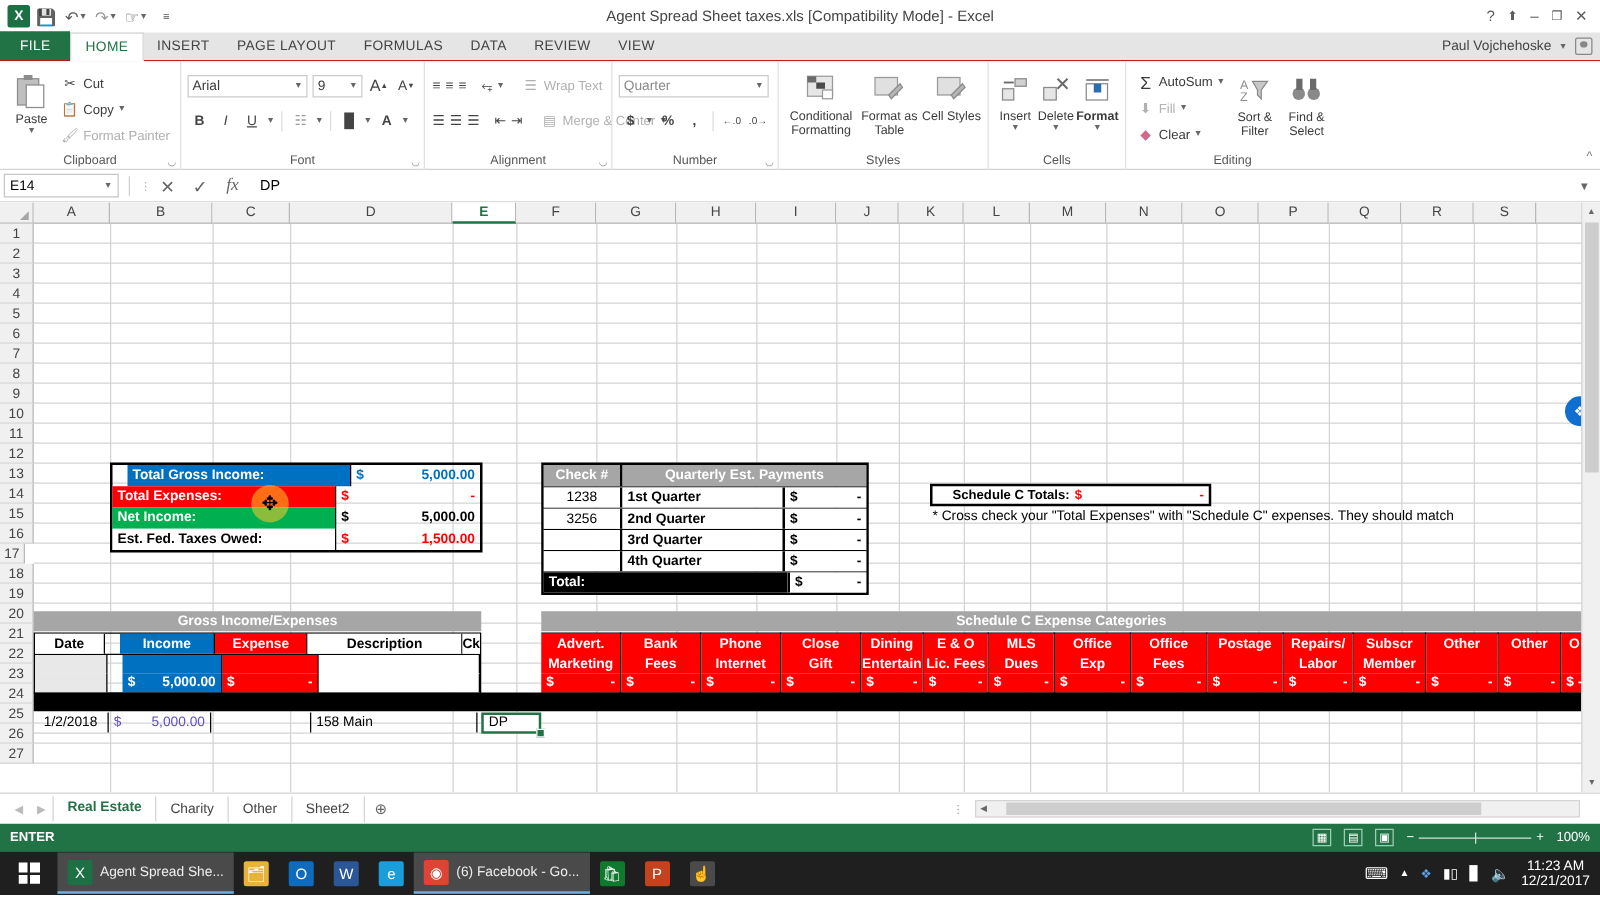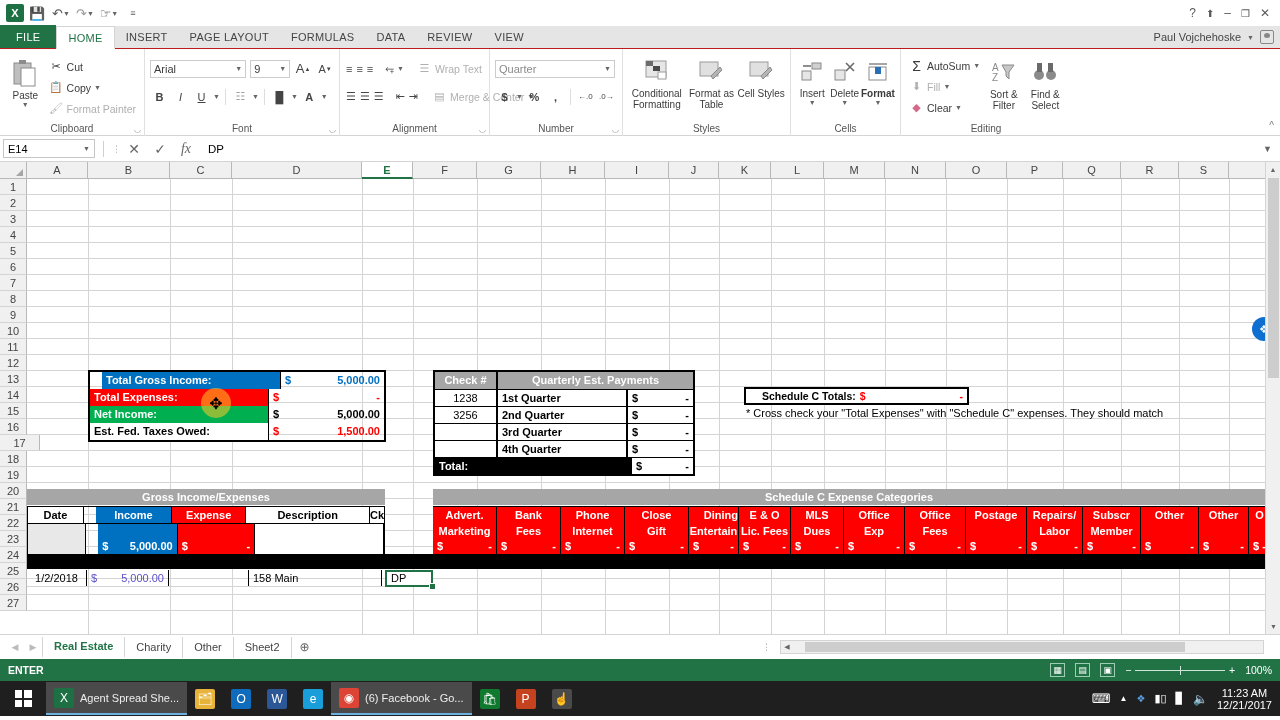--- a/index.html
+++ b/index.html
@@ -167,20 +167,21 @@
 
 <div class="titlebar">
   <div class="qat">
     <div class="xl-logo">X</div>
     <div class="qat-btn" style="color:#a06fbd;">💾</div>
     <div class="qat-btn">↶<span class="arrow">▼</span></div>
     <div class="qat-btn" style="color:#9a9a9a;">↷<span class="arrow">▼</span></div>
     <div class="qat-btn">☞<span class="arrow">▼</span></div>
     <div class="qat-btn" style="font-size:9px;">≡</div>
   </div>
+  <div class="title-text">Agent Spread Sheet taxes.xls  [Compatibility Mode] - Excel</div>
   <div class="win-ctrls">
     <span>?</span>
     <span style="font-size:10px;">⬆</span>
     <span>–</span>
     <span style="font-size:10px;">❐</span>
     <span>✕</span>
   </div>
 </div>
 
 <div class="tabstrip">
@@ -626,21 +627,21 @@
         <div class="rowhdr" style="height: 16px; line-height: 16px; width: 27px;">7</div>
         <div class="rowhdr" style="height: 16px; line-height: 16px; width: 27px;">8</div>
         <div class="rowhdr" style="height: 16px; line-height: 16px; width: 27px;">9</div>
         <div class="rowhdr" style="height: 16px; line-height: 16px; width: 27px;">10</div>
         <div class="rowhdr" style="height: 16px; line-height: 16px; width: 27px;">11</div>
         <div class="rowhdr" style="height: 16px; line-height: 16px; width: 27px;">12</div>
         <div class="rowhdr" style="height: 16px; line-height: 16px; width: 27px;">13</div>
         <div class="rowhdr" style="height: 16px; line-height: 16px; width: 27px;">14</div>
         <div class="rowhdr" style="height: 16px; line-height: 16px; width: 27px;">15</div>
         <div class="rowhdr" style="height: 16px; line-height: 16px; width: 27px;">16</div>
-        <div class="rowhdr" style="height: 16px; line-height: 16px; width: 40px;">17</div>
+        <div class="rowhdr" style="height: 16px; line-height: 16px; width: 20px;">17</div>
         <div class="rowhdr" style="height: 16px; line-height: 16px; width: 27px;">18</div>
         <div class="rowhdr" style="height: 16px; line-height: 16px; width: 27px;">19</div>
         <div class="rowhdr" style="height: 16px; line-height: 16px; width: 27px;">20</div>
         <div class="rowhdr" style="height: 16px; line-height: 16px; width: 27px;">21</div>
         <div class="rowhdr" style="height: 16px; line-height: 16px; width: 27px;">22</div>
         <div class="rowhdr" style="height: 16px; line-height: 16px; width: 27px;">23</div>
         <div class="rowhdr" style="height: 16px; line-height: 16px; width: 27px;">24</div>
         <div class="rowhdr" style="height: 16px; line-height: 16px; width: 27px;">25</div>
         <div class="rowhdr" style="height: 16px; line-height: 16px; width: 27px;">26</div>
         <div class="rowhdr" style="height: 16px; line-height: 16px; width: 27px;">27</div>
@@ -877,21 +878,21 @@
           <div class="red-bg b c" style="height:17px;line-height:17px;">Close</div>
           <div class="red-bg b c" style="height:15px;line-height:15px;">Gift</div>
           <div class="red-bg b" style="height:15px;">
             <div class="dollar" style="line-height:15px;">
               <span>$</span>
               <span>-</span>
             </div>
           </div>
         </div>
         <div style="width: 50px; border-right: 1px solid rgb(0, 0, 0); border-top: 1px solid rgb(0, 0, 0); border-bottom: 1px solid rgb(0, 0, 0);">
-          <div class="red-bg b c" style="height:17px;line-height:17px;text-align:right;">Dining</div>
+          <div class="red-bg b c" style="height:17px;line-height:17px;">Dining</div>
           <div class="red-bg b c" style="height:15px;line-height:15px;">Entertain</div>
           <div class="red-bg b" style="height:15px;">
             <div class="dollar" style="line-height:15px;">
               <span>$</span>
               <span>-</span>
             </div>
           </div>
         </div>
         <div style="width: 52px; border-right: 1px solid rgb(0, 0, 0); border-top: 1px solid rgb(0, 0, 0); border-bottom: 1px solid rgb(0, 0, 0);">
           <div class="red-bg b c" style="height:17px;line-height:17px;">E &amp; O</div>

